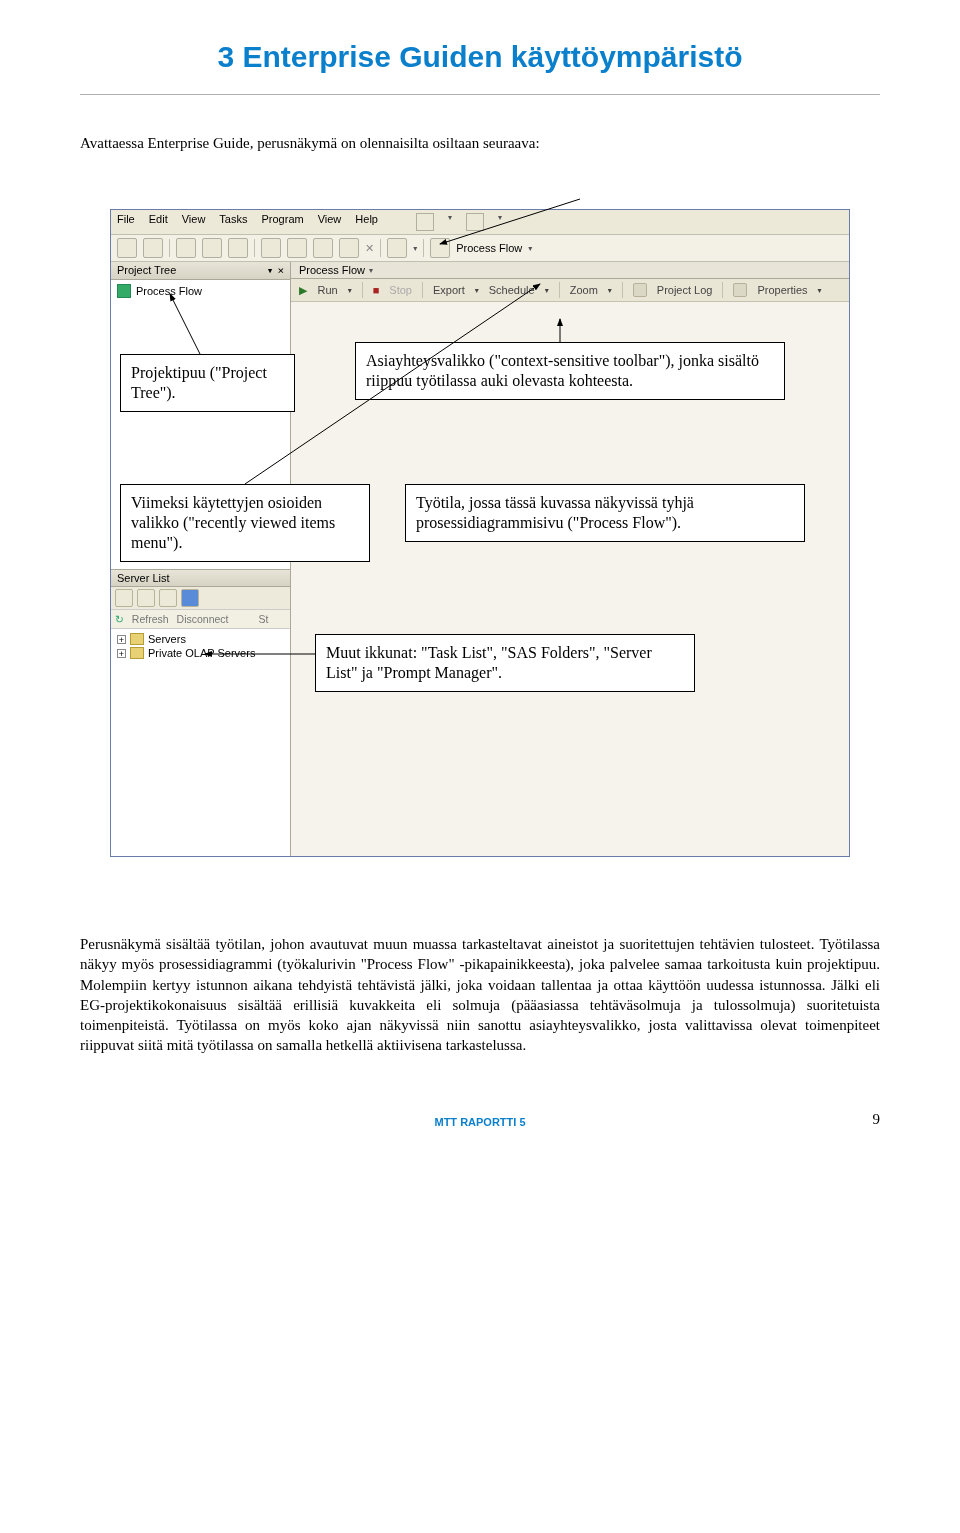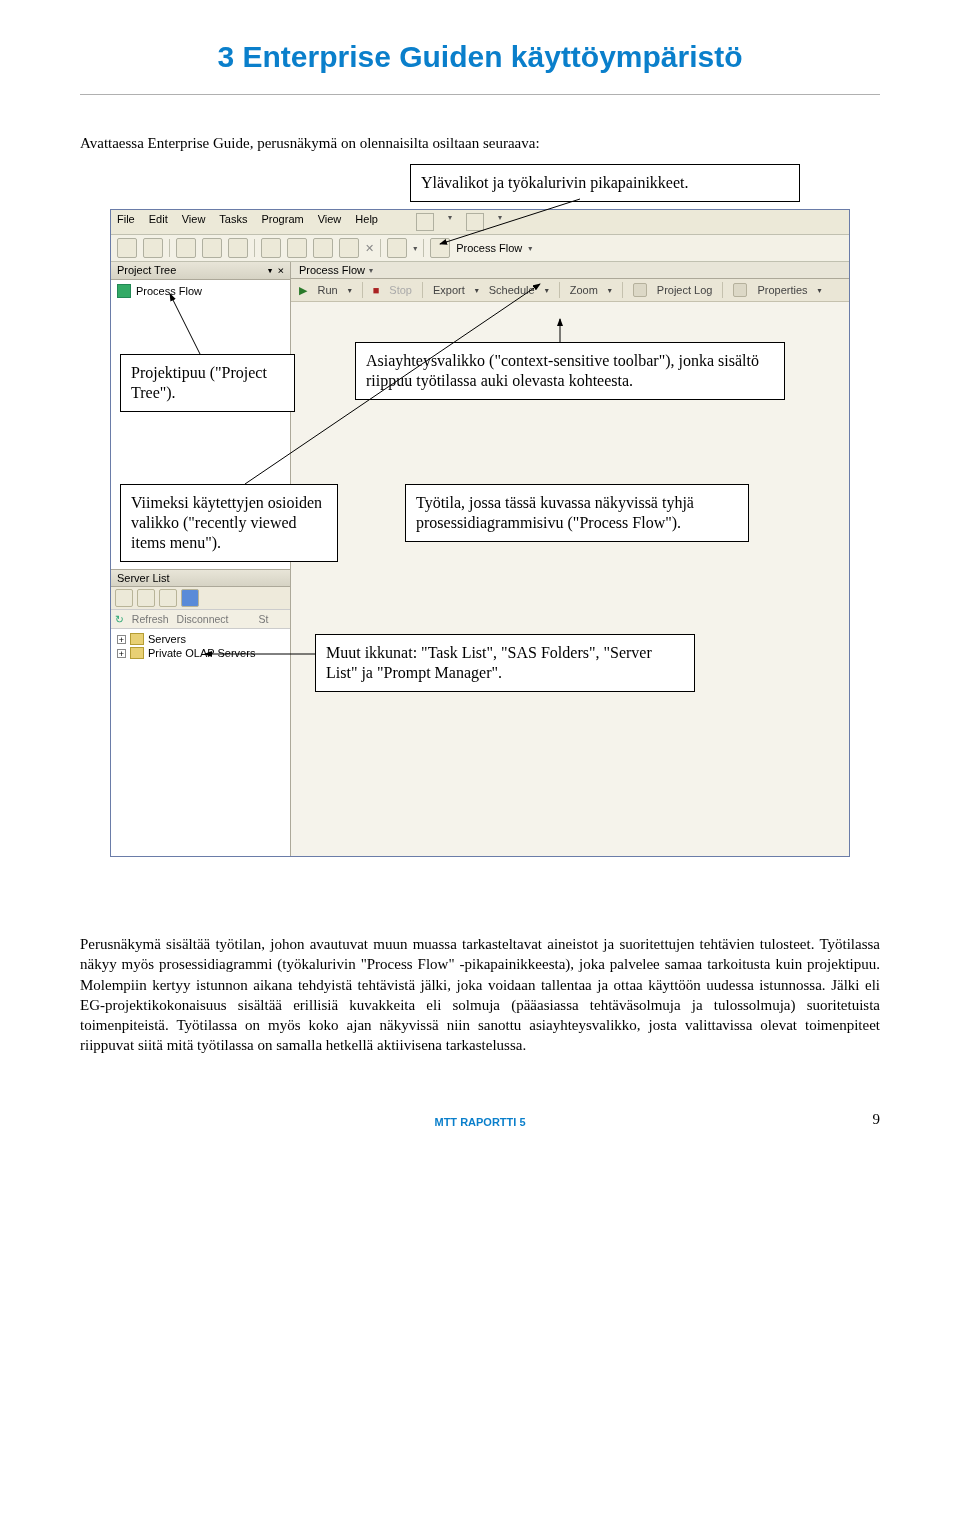--- a/index.html
+++ b/index.html
@@ -280,29 +280,28 @@
             <span class="sep2"></span>
             <span class="ico2"></span>
             <span>Properties</span>
             <span style="font-size:8px;">▾</span>
           </div>
           <div class="pf-canvas"></div>
         </div>
       </div>
     </div>
 
-    <div class="callout" style="top:0; left:300px; width:390px;">Ylävalikot ja työkalurivin pikapainikkeet.</div>
 
     <div class="callout" style="top:190px; left:10px; width:175px;">Projektipuu ("Project Tree").</div>
 
     <div class="callout" style="top:178px; left:245px; width:430px;">Asiayhteysvalikko ("context-sensitive toolbar"), jonka sisältö riippuu työtilassa auki olevasta kohteesta.</div>
 
-    <div class="callout" style="top:320px; left:10px; width:218px;">Viimeksi käytettyjen osioiden valikko ("recently viewed items menu").</div>
-
-    <div class="callout" style="top:320px; left:295px; width:344px;">Työtila, jossa tässä kuvassa näkyvissä tyhjä prosessidiagrammisivu ("Process Flow").</div>
+    <div class="callout" style="top:320px; left:10px; width:250px;">Viimeksi käytettyjen osioiden valikko ("recently viewed items menu").</div>
+
+    <div class="callout" style="top:320px; left:295px; width:400px;">Työtila, jossa tässä kuvassa näkyvissä tyhjä prosessidiagrammisivu ("Process Flow").</div>
 
     <div class="callout" style="top:470px; left:205px; width:380px;">Muut ikkunat: "Task List", "SAS Folders", "Server List" ja "Prompt Manager".</div>
 
     <svg class="arrows" width="740" height="740">
       <defs>
         <marker id="arrowhead" markerWidth="8" markerHeight="6" refX="7" refY="3" orient="auto">
           <polygon points="0 0, 8 3, 0 6" fill="#000"></polygon>
         </marker>
       </defs>
 

